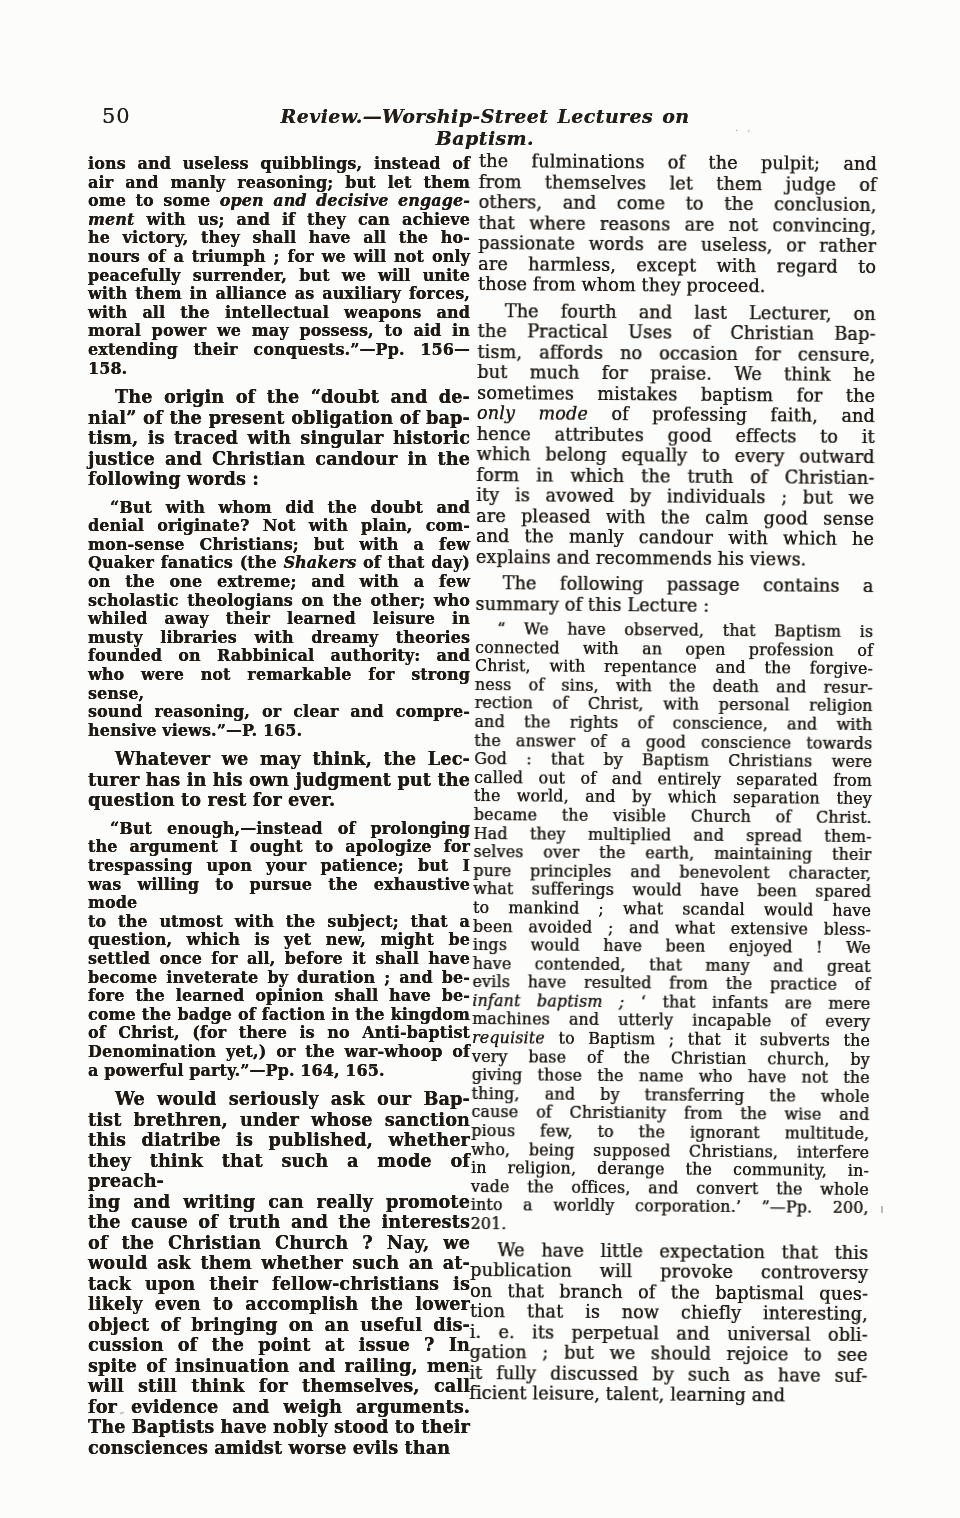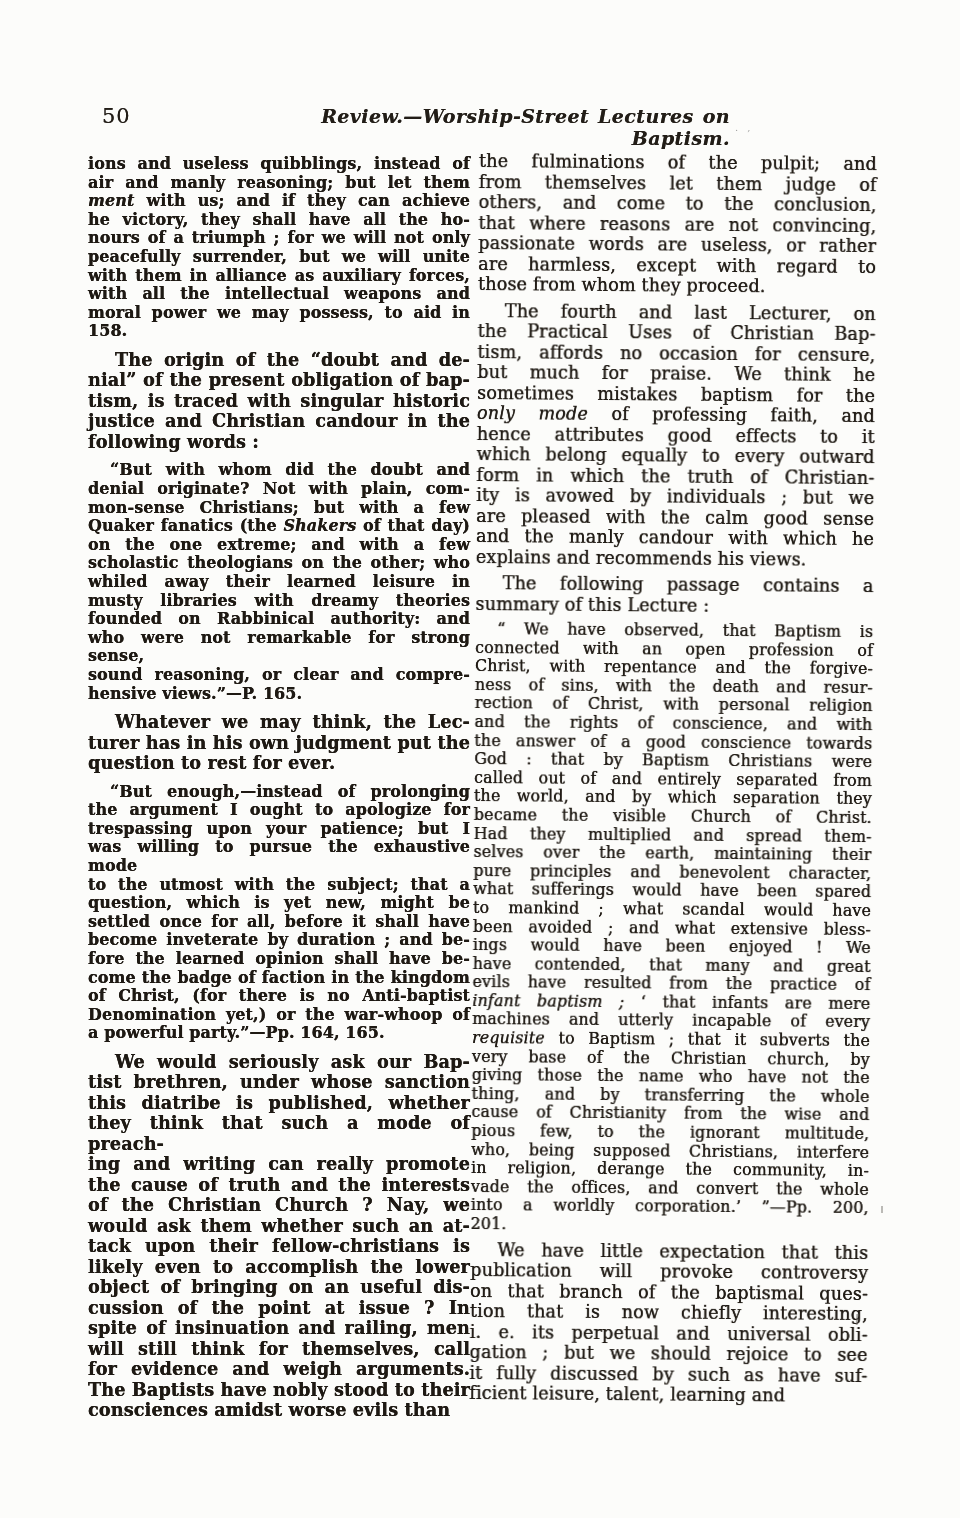--- a/index.html
+++ b/index.html
@@ -10,21 +10,21 @@
   }
   
   .header{position:absolute;top:0;left:0;width:100%;height:140px;}
   .pagenum{
     position:absolute;left:102px;top:104px;
     font-size:21px;letter-spacing:1px;
     text-shadow:0 0 .5px rgba(30,26,20,.85);
   }
   .running-title{
     position:absolute;left:240px;top:105px;width:490px;
-    text-align:right;font-style:italic;font-weight:bold;font-size:19px;
+    text-align:center;font-style:italic;font-weight:bold;font-size:19px;
     letter-spacing:.4px;word-spacing:2px;
     text-shadow:0 0 .5px rgba(30,26,20,.8);
   }
   .title-specks{position:absolute;left:735px;top:122px;font-size:10px;color:#555;opacity:.55;letter-spacing:3px;}
   
   .col{position:absolute;}
   .col.left{left:88px;top:155px;width:382px;font-weight:bold;}
   .col.right{left:479px;top:151px;width:398px;transform:rotate(0.45deg);transform-origin:0 0;}
   .col{filter:blur(.22px) contrast(1.04);}
   .para{margin:0 0 9px 0;}
@@ -53,27 +53,29 @@
   <div class="header">
     <span class="pagenum">50</span>
     <div class="running-title">Review.—Worship-Street Lectures on Baptism.</div>
     <span class="title-specks">. ,</span>
   </div>
 
   <div class="col left" id="col-left">
       <div class="para quote">
         <div class="line first"><span>ions and useless quibblings, instead of</span></div>
         <div class="line"><span>air and manly reasoning; but let them</span></div>
+        <div class="line"><span>ome to some </span><i>open and decisive engage-</i></div>
         <div class="line"><i>ment</i><span> with us; and if they can achieve</span></div>
         <div class="line"><span>he victory, they shall have all the ho-</span></div>
         <div class="line"><span>nours of a triumph ; for we will not only</span></div>
         <div class="line"><span>peacefully surrender, but we will unite</span></div>
         <div class="line"><span>with them in alliance as auxiliary forces,</span></div>
         <div class="line"><span>with all the intellectual weapons and</span></div>
         <div class="line"><span>moral power we may possess, to aid in</span></div>
+        <div class="line"><span>extending their conquests.”—Pp. 156—</span></div>
         <div class="line last"><span>158.</span></div>
       </div>
       <div class="para body indent">
         <div class="line first"><span>The origin of the “doubt and de-</span></div>
         <div class="line"><span>nial” of the present obligation of bap-</span></div>
         <div class="line"><span>tism, is traced with singular historic</span></div>
         <div class="line"><span>justice and Christian candour in the</span></div>
         <div class="line last"><span>following words :</span></div>
       </div>
       <div class="para quote indent">

